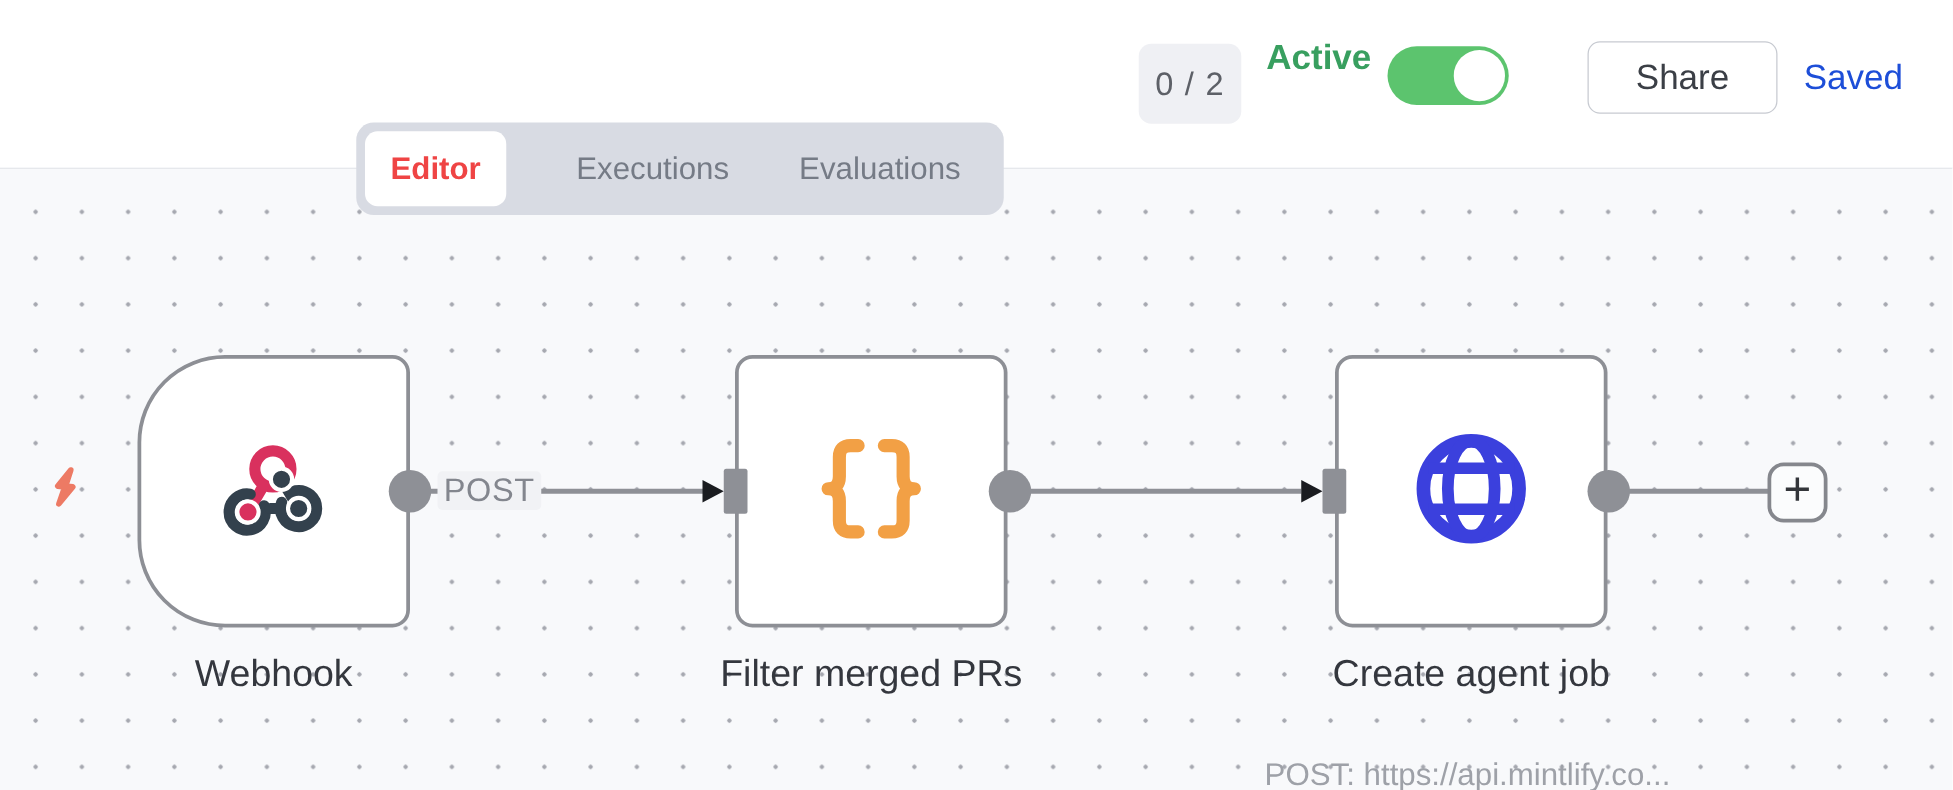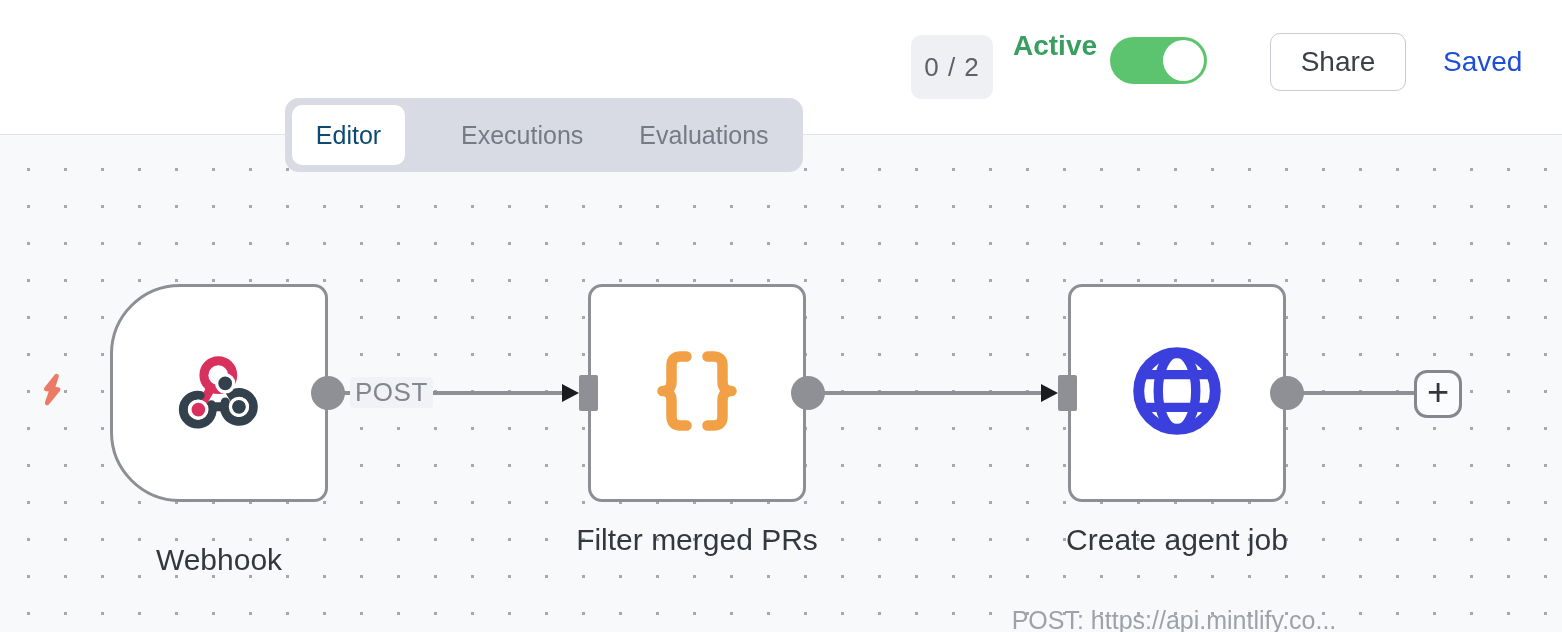--- a/index.html
+++ b/index.html
@@ -9,31 +9,31 @@
   
   #header { position:absolute; left:0; top:0; width:1562px; height:134px; background:#ffffff; z-index:2; }
   #counter-badge { position:absolute; left:911px; top:35px; width:82px; height:64px;
                    background:#eff0f4; border-radius:10px; color:#5d6067; font-size:26px;
                    display:flex; align-items:center; justify-content:center; letter-spacing:1px; }
   #active-label { position:absolute; left:1013px; top:30px; color:#389f5f; font-size:28px; font-weight:700; }
   #active-toggle { position:absolute; left:1110px; top:37px; width:97px; height:47px;
                    background:#5cc46e; border-radius:24px; cursor:pointer; }
   #active-toggle .knob { position:absolute; right:3px; top:3px; width:41px; height:41px;
                          background:#ffffff; border-radius:50%; }
-  #share-btn { position:absolute; left:1270px; top:33px; width:136px; height:58px; background:#ffffff;
+  #share-btn { position:absolute; left:1270px; top:33px; width:152px; height:58px; background:#ffffff;
                border:1.5px solid #c7cad1; border-radius:10px; color:#3b3f46; font-size:28px; font-weight:500;
                display:flex; align-items:center; justify-content:center; cursor:pointer; }
   #saved-label { position:absolute; left:1443px; top:46px; color:#1d4ed8; font-size:28px; font-weight:500; }
 
   
   #tabbar { position:absolute; left:285px; top:98px; height:74px; background:#d8dbe3; border-radius:14px;
             z-index:3; display:flex; align-items:center; padding:0 34px 0 7px; }
   .tab { font-size:25px; color:#757b86; white-space:nowrap; cursor:pointer; }
   .tab.active { background:#ffffff; min-width:113px; height:60px; border-radius:10px;
-                display:flex; align-items:center; justify-content:center; color:#0c4a6e; font-weight:400; }
+                display:flex; align-items:center; justify-content:center; color:#ef4444; font-weight:700; }
   .tab + .tab { margin-left:56px; }
 
   
   #canvas { position:absolute; left:0; top:134px; width:1562px; height:498px;
             background-color:#f8f9fb; border-top:1.5px solid #dfe2e7;
             background-image:radial-gradient(circle, #a6a8b0 1.5px, transparent 1.9px);
             background-size:37px 37px; background-position:10px 16px; z-index:1; }
 
   .node { position:absolute; width:218px; height:218px; background:#ffffff; border:3px solid #8d8f95;
           display:flex; align-items:center; justify-content:center; cursor:pointer; }
@@ -136,17 +136,17 @@
 
   <div class="wire" style="left:808px; width:233px;"></div>
   <div class="out-dot" style="left:791px;"></div>
   <div class="arrow-head" style="left:1041px;"></div>
   <div class="in-rect" style="left:1058px;"></div>
 
   <div class="wire" style="left:1287px; width:131px;"></div>
   <div class="out-dot" style="left:1270px;"></div>
   <div id="plus-btn">+</div>
 
-  <div class="node-label" style="left:39px;margin-top:20px;">Webhook</div>
+  <div class="node-label" style="left:39px;">Webhook</div>
   <div class="node-label" style="left:997px;">Create agent job</div>
   <div class="node-label" style="left:517px;">Filter merged PRs</div>
   <div class="node-sublabel" style="left:924px;">POST: https://api.mintlify.co...</div>
 </div>
 
 </body></html>

